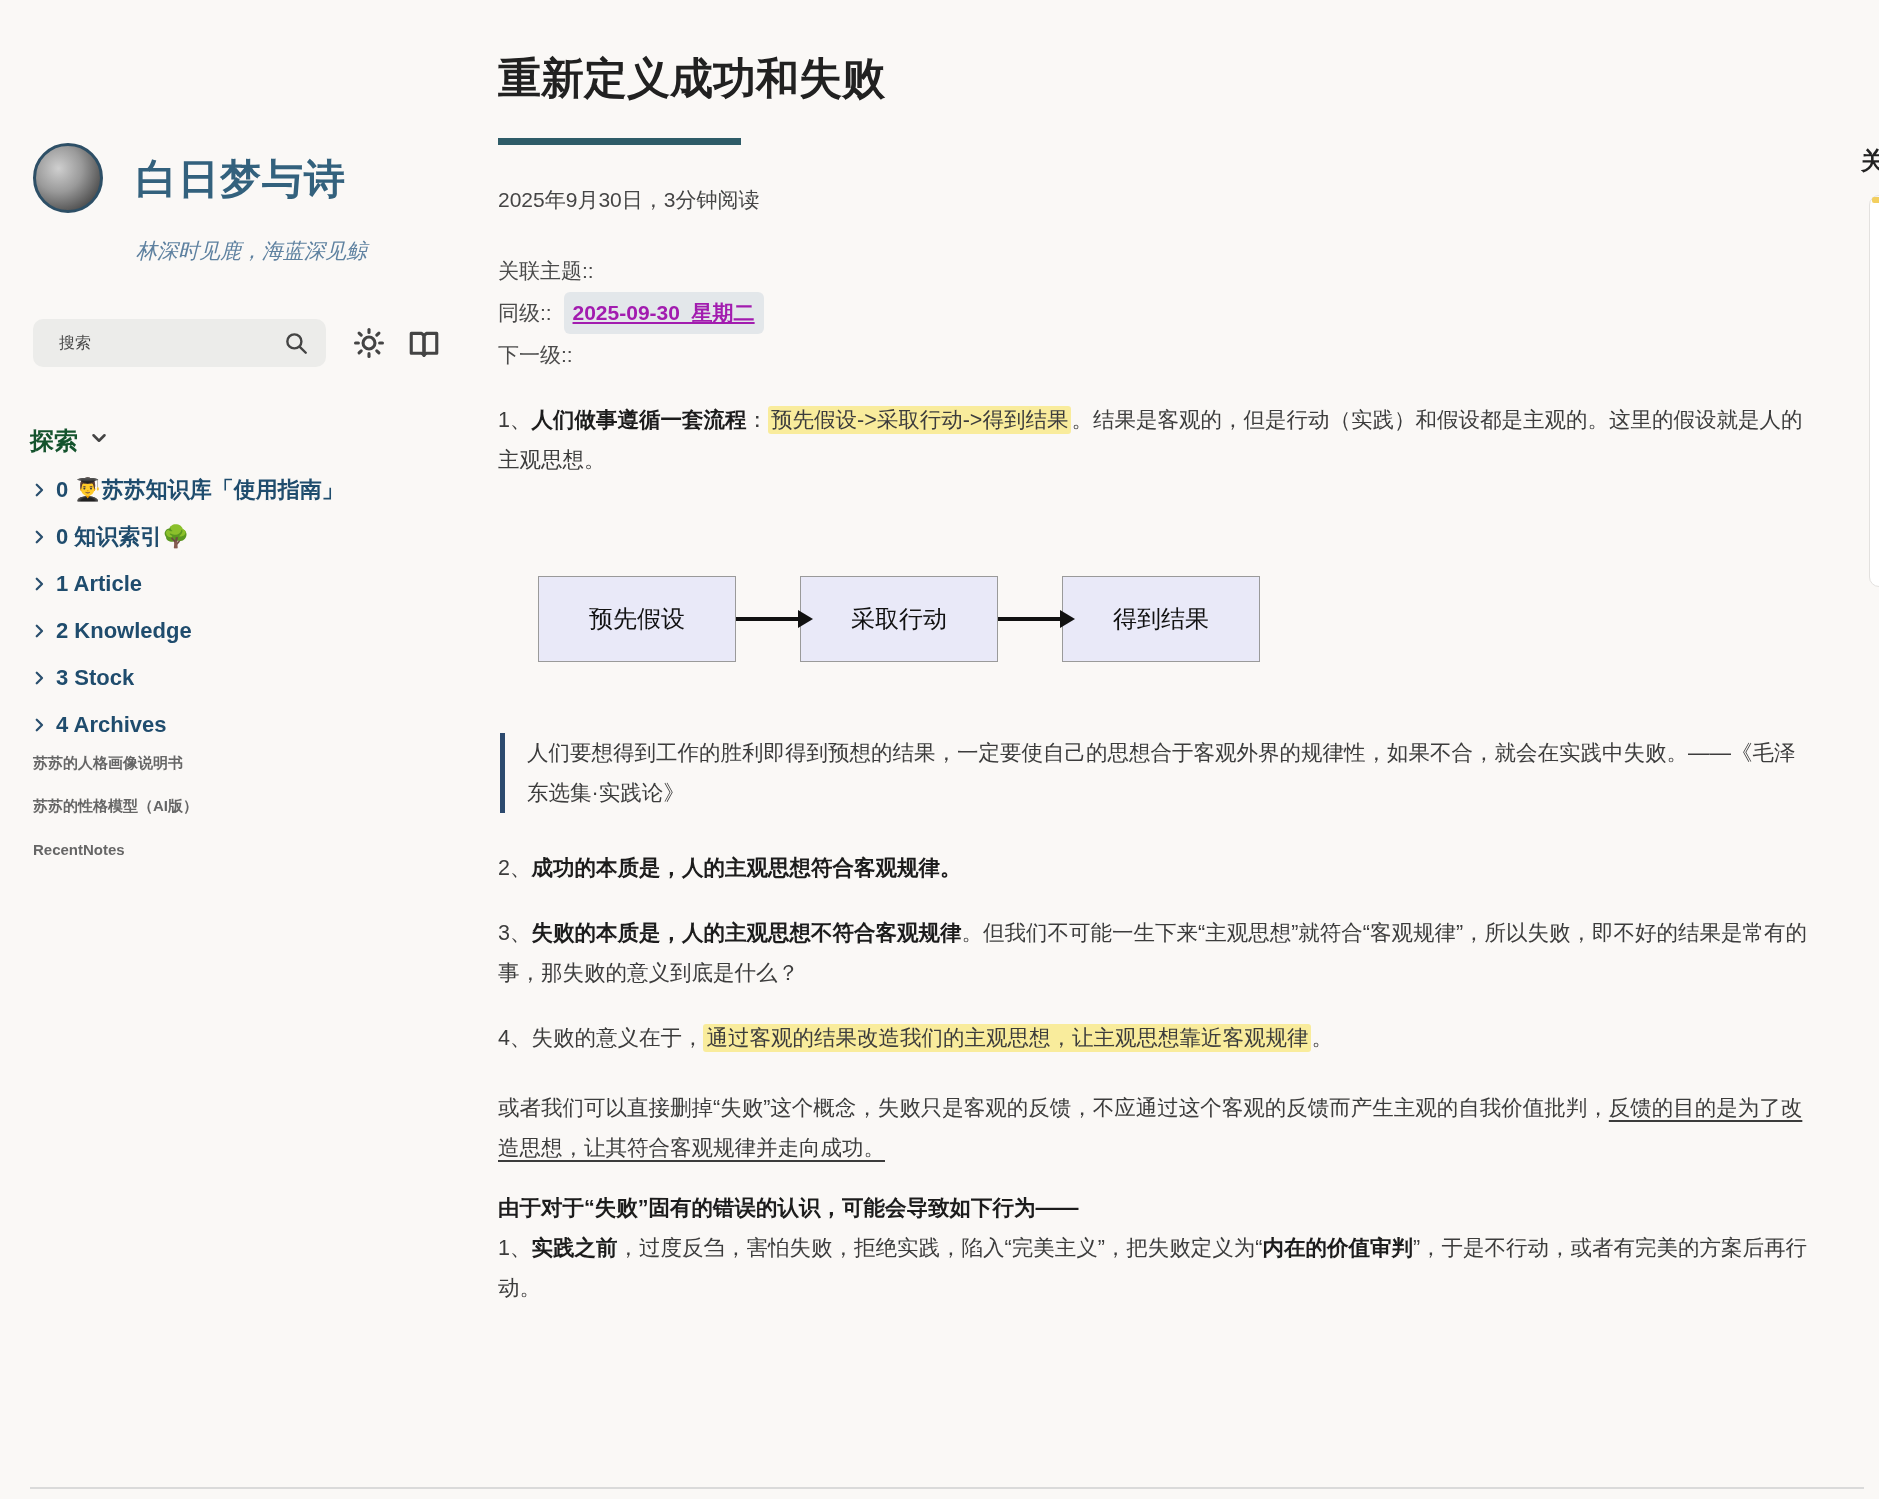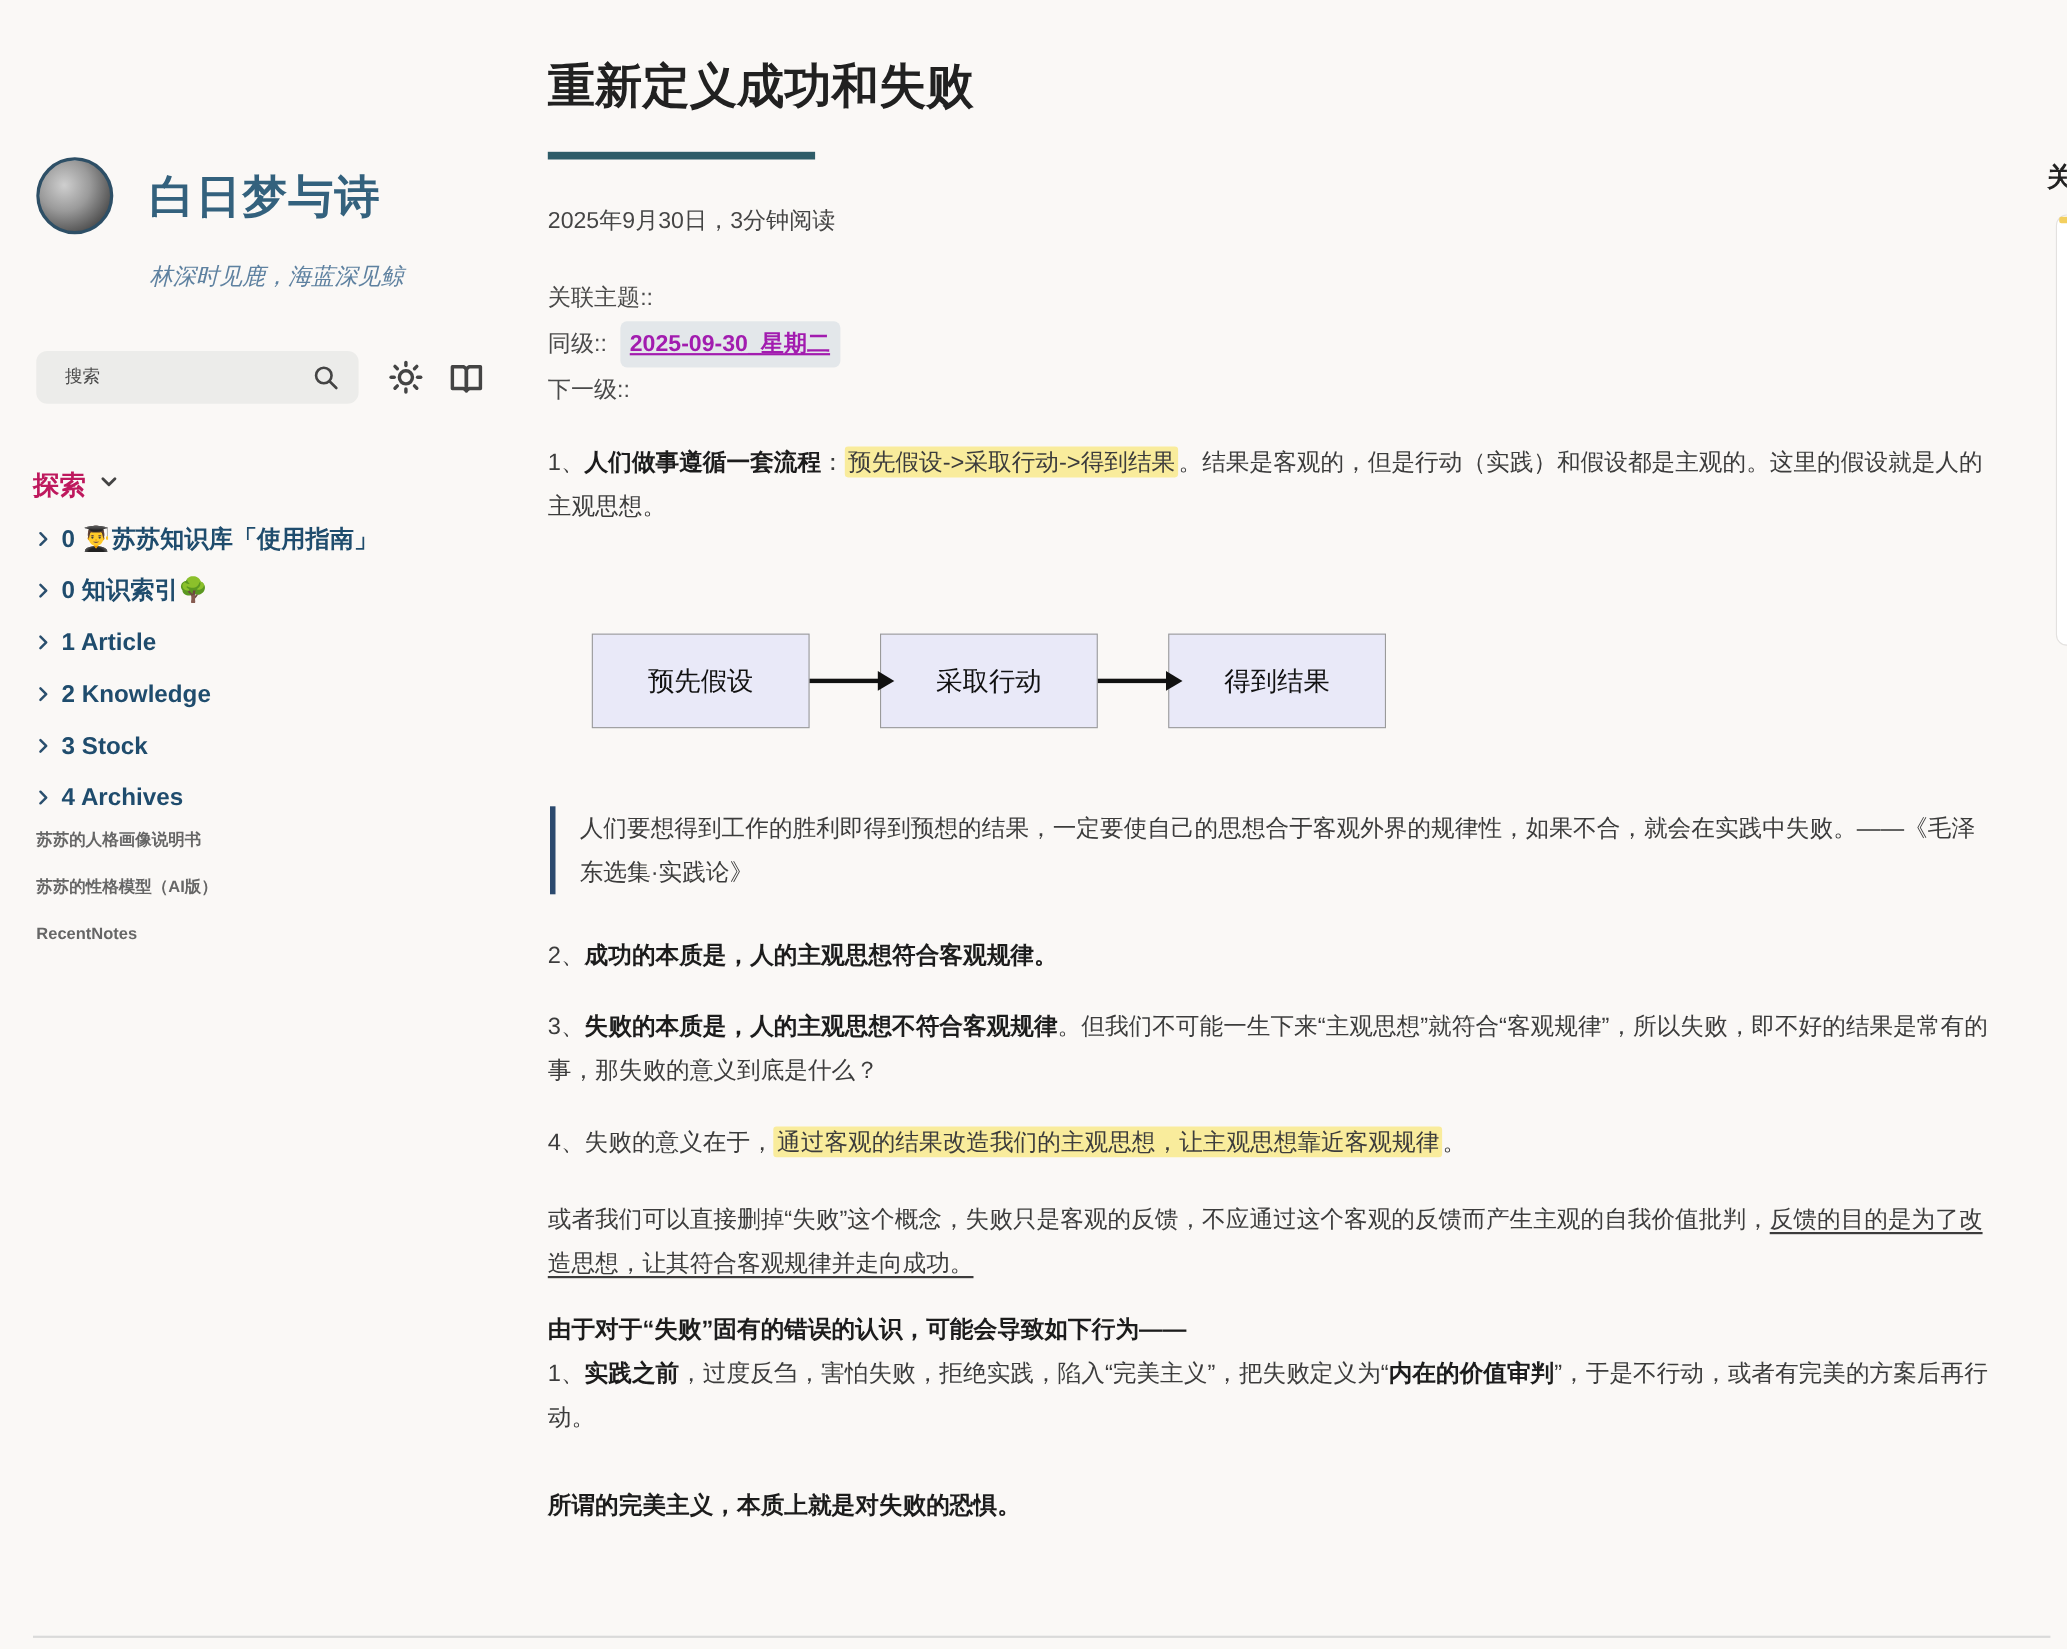--- a/index.html
+++ b/index.html
@@ -32,21 +32,21 @@
     padding:0 44px 0 26px; font-size:16px; color:#333; outline:none;
     font-family:inherit;
   }
   .search-box::placeholder { color:#4a4a4a; }
   .search-glass { position:absolute; left:283px; top:330px; }
   .icon-sun  { position:absolute; left:352px; top:326px; cursor:pointer; }
   .icon-book { position:absolute; left:407px; top:327px; cursor:pointer; }
 
   .explore-row {
     position:absolute; left:30px; top:425px; display:flex; align-items:center; gap:10px;
-    font-size:24px; font-weight:800; color:#be185d; cursor:pointer;
+    font-size:24px; font-weight:800; color:#14532d; cursor:pointer;
   }
   .tree { position:absolute; left:30px; top:466px; }
   .tree-item {
     height:47px; display:flex; align-items:center; gap:8px;
     font-size:22px; font-weight:700; color:#1f4c6d; cursor:pointer; white-space:nowrap;
   }
   .plain-list { position:absolute; left:33px; top:742px; }
   .plain-item {
     height:43px; display:flex; align-items:center;
     font-size:15px; font-weight:600; color:#666; cursor:pointer; white-space:nowrap;
@@ -230,20 +230,19 @@
   </div>
 
   <blockquote class="quote">人们要想得到工作的胜利即得到预想的结果，一定要使自己的思想合于客观外界的规律性，如果不合，就会在实践中失败。——《毛泽东选集·实践论》</blockquote>
 
   <p class="para p2"><span>2、</span><span class="b">成功的本质是，人的主观思想符合客观规律。</span></p>
   <p class="para p3"><span>3、</span><span class="b">失败的本质是，人的主观思想不符合客观规律</span><span>。但我们不可能一生下来“主观思想”就符合“客观规律”，所以失败，即不好的结果是常有的事，那失败的意义到底是什么？</span></p>
   <p class="para p4"><span>4、失败的意义在于，</span><span class="hl">通过客观的结果改造我们的主观思想，让主观思想靠近客观规律</span><span>。</span></p>
   <p class="para p5"><span>或者我们可以直接删掉“失败”这个概念，失败只是客观的反馈，不应通过这个客观的反馈而产生主观的自我价值批判，</span><span class="ul">反馈的目的是为了改造思想，让其符合客观规律并走向成功。</span></p>
   <p class="para p6"><span class="b">由于对于“失败”固有的错误的认识，可能会导致如下行为——</span></p>
   <p class="para p7"><span>1、</span><span class="b">实践之前</span><span>，过度反刍，害怕失败，拒绝实践，陷入“完美主义”，把失败定义为“</span><span class="b">内在的价值审判</span><span>”，于是不行动，或者有完美的方案后再行动。</span></p>
-  <p class="para p8"><span class="b">所谓的完美主义，本质上就是对失败的恐惧。</span></p>
 </div>
 
 <div class="rp-title">关</div>
 <div class="rp-card"></div>
 <div class="rp-card-mark"></div>
 
 <div class="bottom-divider"></div>
 
 </body></html>

